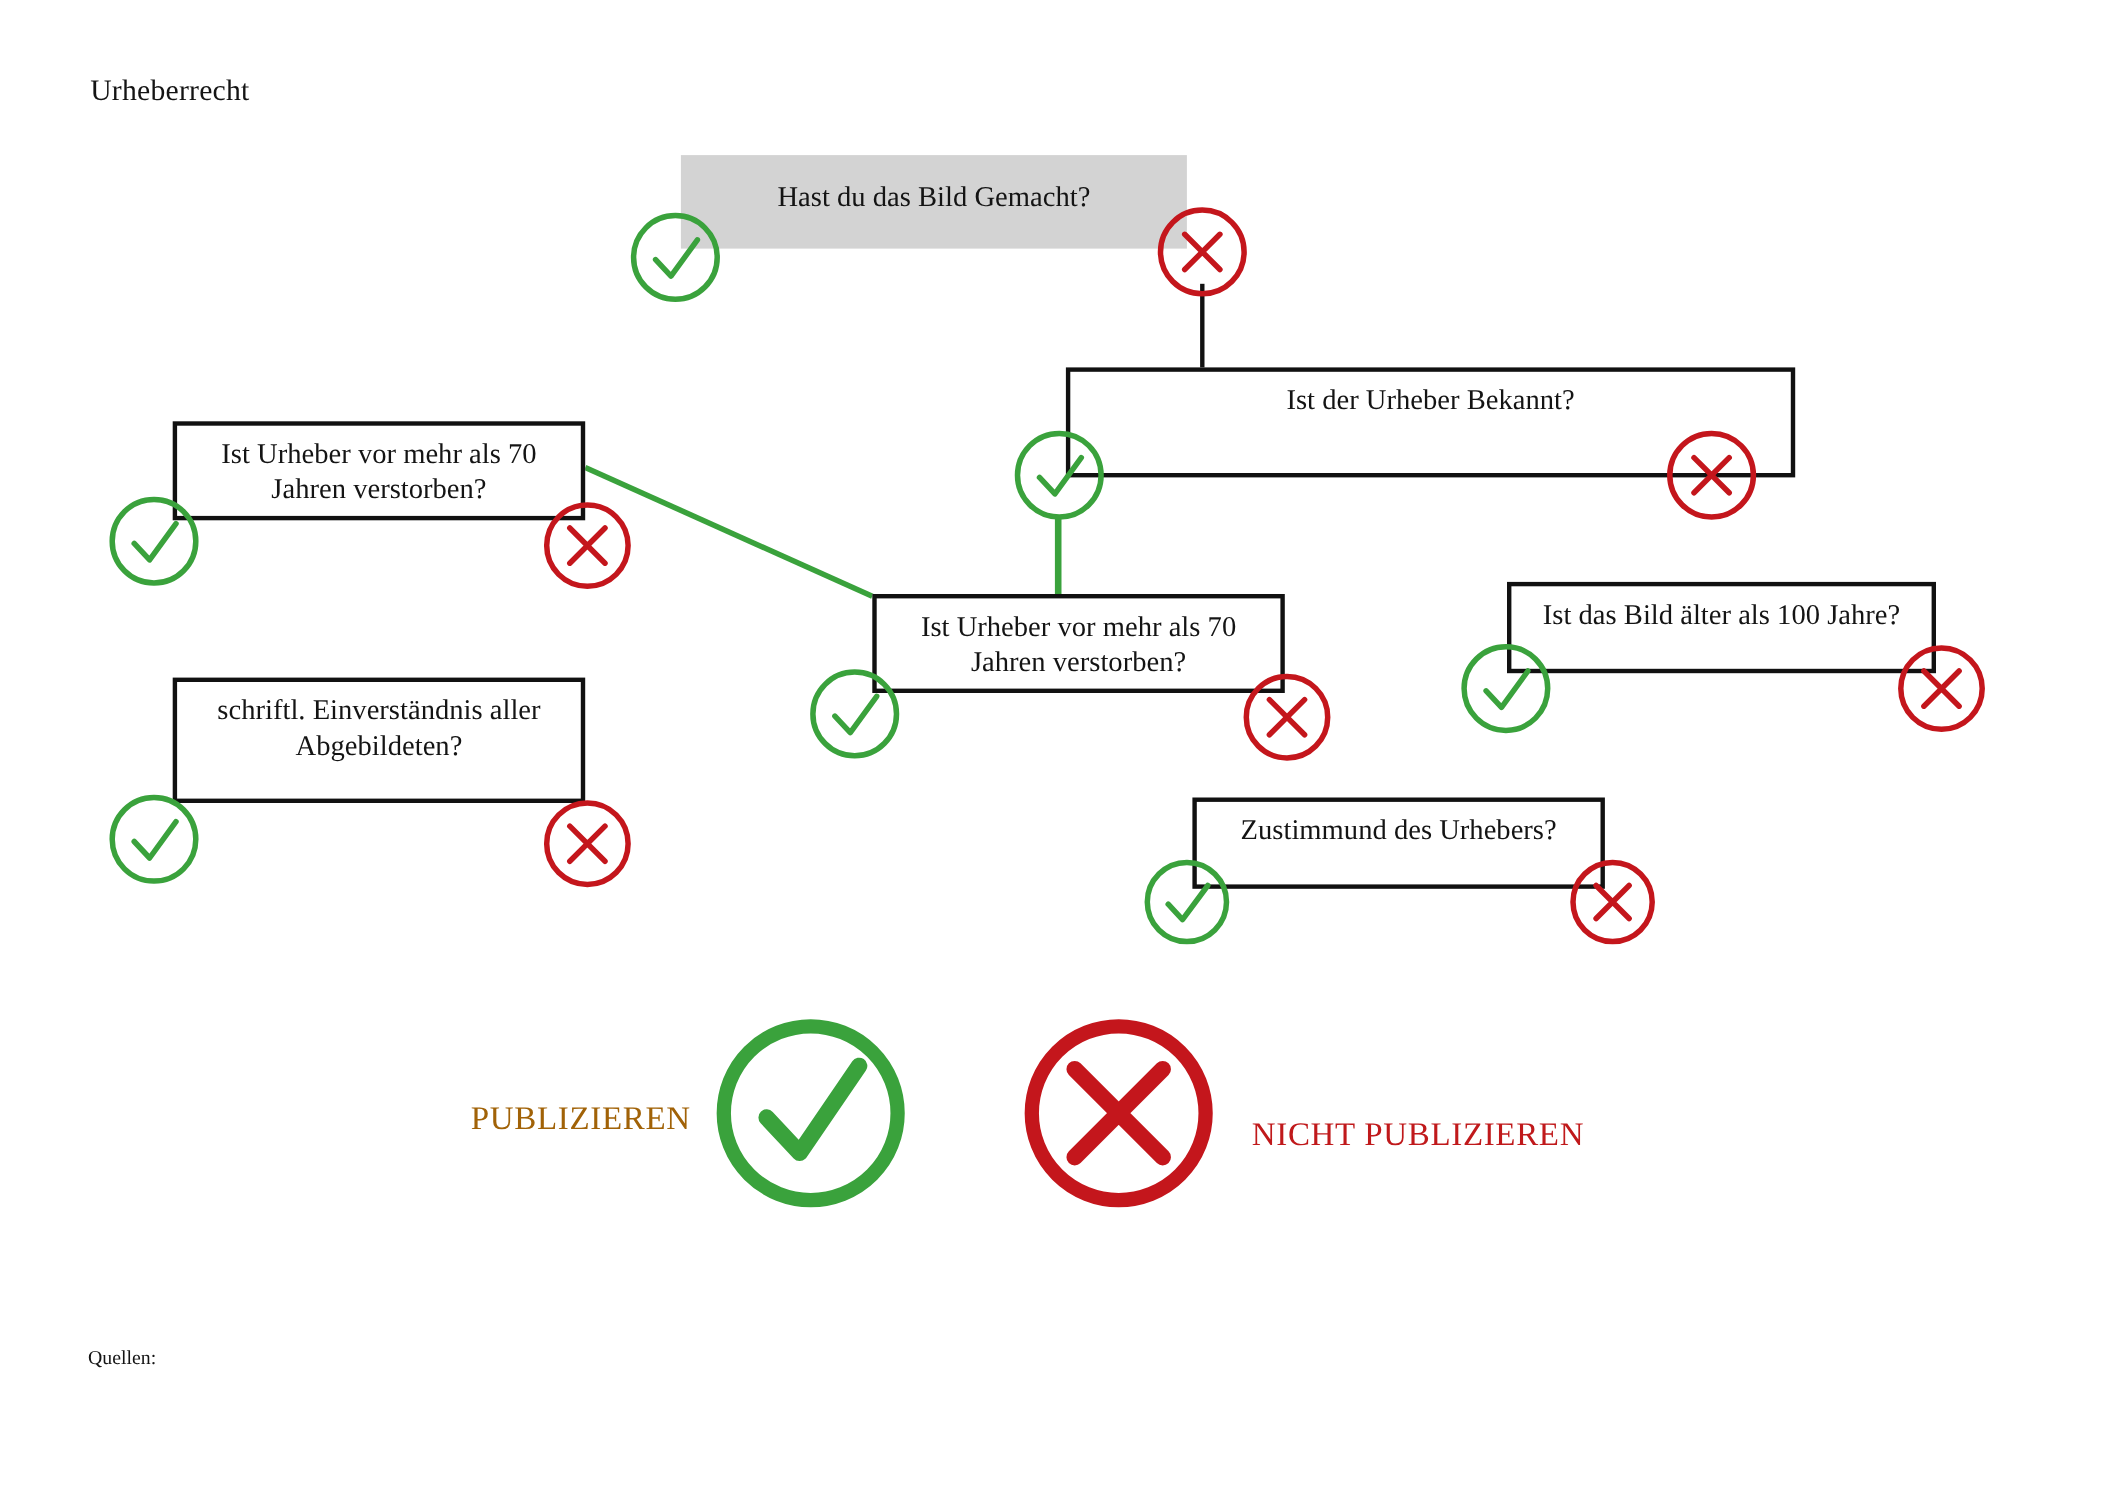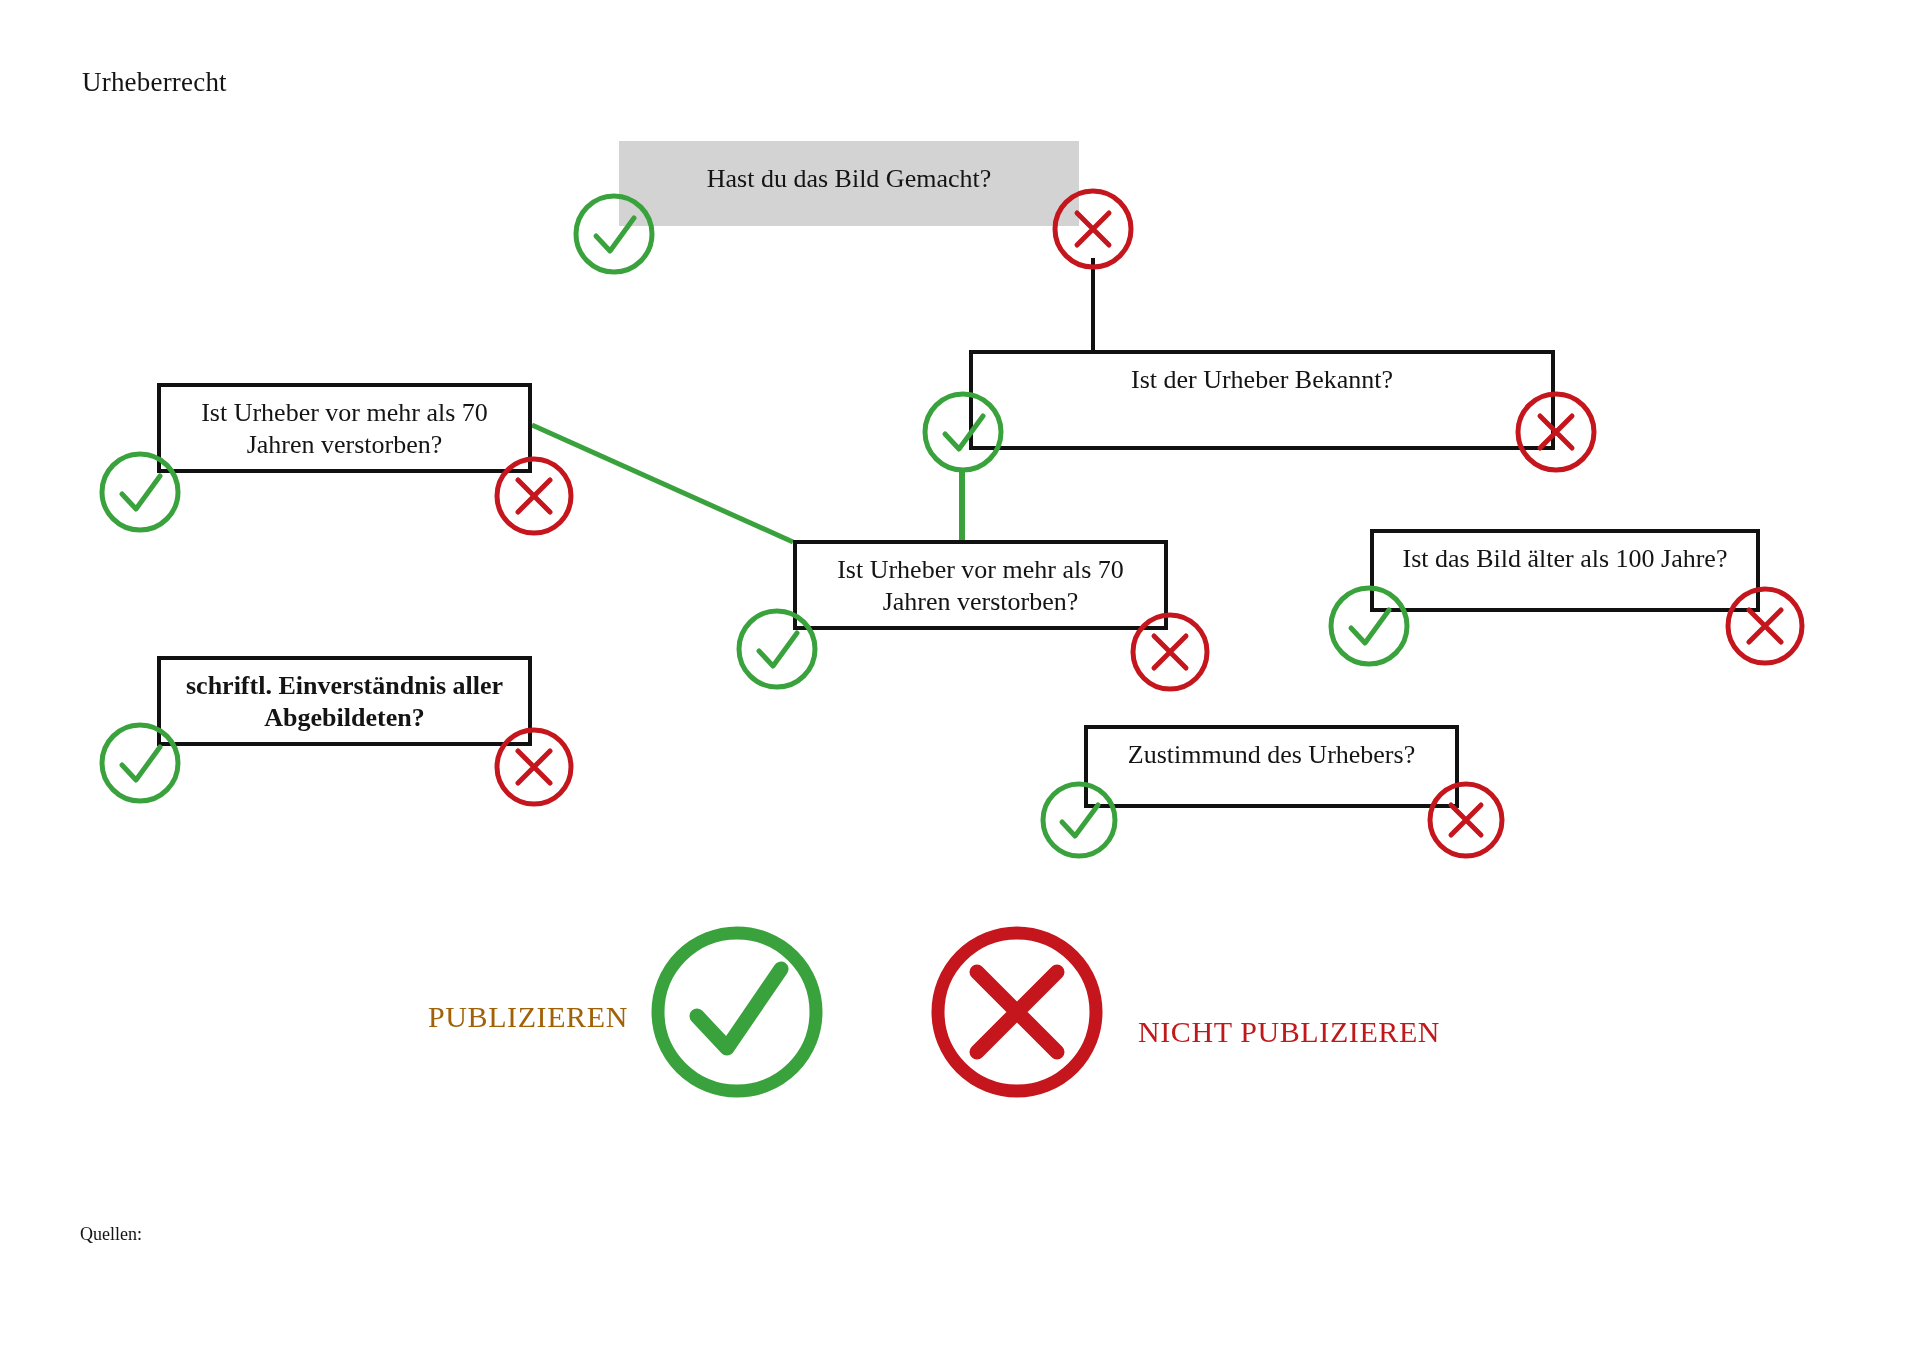--- a/index.html
+++ b/index.html
@@ -137,37 +137,37 @@
       <path d="M26 46 L40 61 L64 28" fill="none" stroke="#3aa23c" stroke-width="5" stroke-linecap="round" stroke-linejoin="round"></path>
     </svg>
   </div>
   <div class="marker" style="left:490px;top:452px;">
     <svg width="88" height="88" viewBox="0 0 88 88">
       <circle cx="44" cy="44" r="37" fill="none" stroke="#c4161c" stroke-width="5"></circle>
       <path d="M28 28 L60 60 M60 28 L28 60" fill="none" stroke="#c4161c" stroke-width="5" stroke-linecap="round"></path>
     </svg>
   </div>
 
-  <div class="node" style="left:157px;top:656px;width:375px;height:90px;font-weight:bold;">
+  <div class="node" style="left:157px;top:616px;width:375px;height:114px;">
     <span class="node-text">schriftl. Einverständnis aller Abgebildeten?</span>
   </div>
   <div class="marker" style="left:96px;top:719px;">
     <svg width="88" height="88" viewBox="0 0 88 88">
       <circle cx="44" cy="44" r="38" fill="none" stroke="#3aa23c" stroke-width="5"></circle>
       <path d="M26 46 L40 61 L64 28" fill="none" stroke="#3aa23c" stroke-width="5" stroke-linecap="round" stroke-linejoin="round"></path>
     </svg>
   </div>
   <div class="marker" style="left:490px;top:723px;">
     <svg width="88" height="88" viewBox="0 0 88 88">
       <circle cx="44" cy="44" r="37" fill="none" stroke="#c4161c" stroke-width="5"></circle>
       <path d="M28 28 L60 60 M60 28 L28 60" fill="none" stroke="#c4161c" stroke-width="5" stroke-linecap="round"></path>
     </svg>
   </div>
 
-  <div class="node" style="left:969px;top:350px;width:586px;height:100px;">
+  <div class="node" style="left:969px;top:334px;width:663px;height:100px;">
     <span class="node-text">Ist der Urheber Bekannt?</span>
   </div>
   <div class="marker" style="left:919px;top:388px;">
     <svg width="88" height="88" viewBox="0 0 88 88">
       <circle cx="44" cy="44" r="38" fill="none" stroke="#3aa23c" stroke-width="5"></circle>
       <path d="M26 46 L40 61 L64 28" fill="none" stroke="#3aa23c" stroke-width="5" stroke-linecap="round" stroke-linejoin="round"></path>
     </svg>
   </div>
   <div class="marker" style="left:1512px;top:388px;">
     <svg width="88" height="88" viewBox="0 0 88 88">

